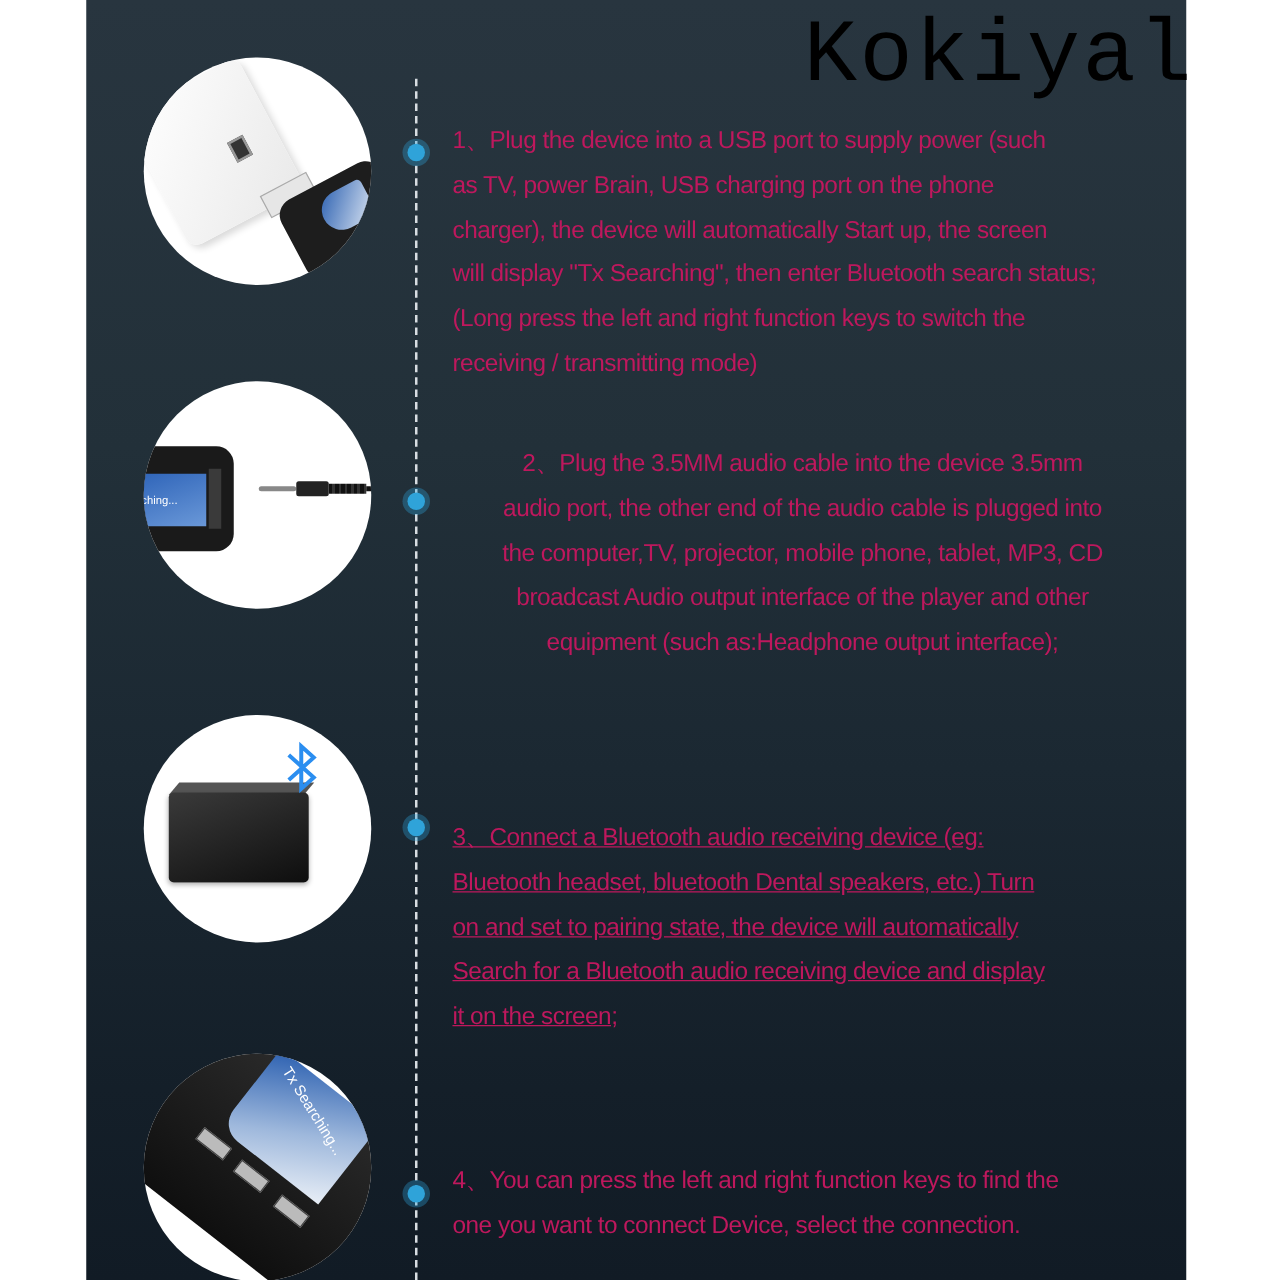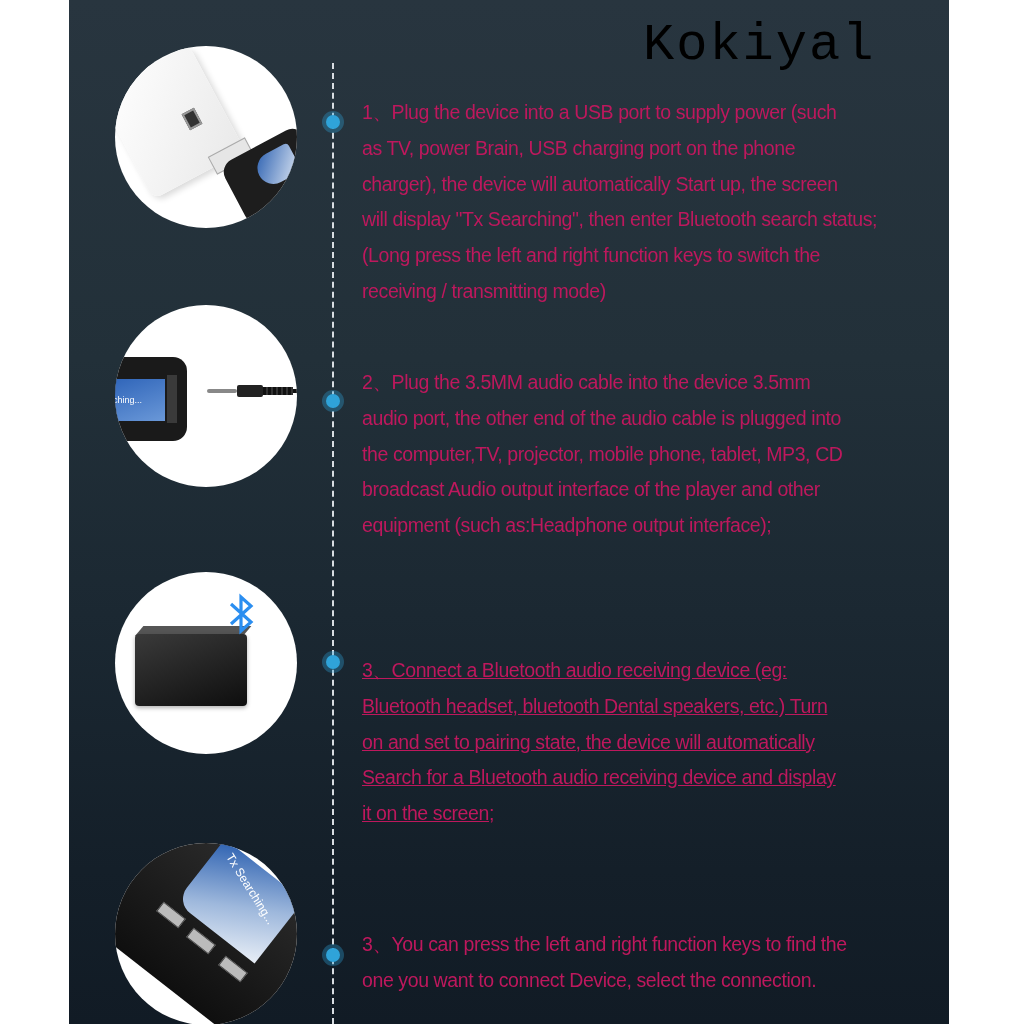--- a/index.html
+++ b/index.html
@@ -4,21 +4,21 @@
 <style>
   html, body { margin:0; padding:0; }
   body { width:1024px; height:1024px; background:#ffffff; position:relative; overflow:hidden; font-family:"Liberation Sans", sans-serif; }
   .panel { position:absolute; left:69px; top:0; width:880px; height:1024px;
     background:linear-gradient(180deg,#28353f 0%,#223039 35%,#1b2832 60%,#141f29 85%,#111b25 100%); }
   .timeline { position:absolute; left:332px; top:63px; width:0; height:961px; border-left:2px dashed #d8dde2; }
   .dot { position:absolute; left:322px; width:22px; height:22px; border-radius:50%; background:rgba(46,160,216,0.35); }
   .dot::after { content:""; position:absolute; left:4px; top:4px; width:14px; height:14px; border-radius:50%; background:#2fa3d9; }
   .step-text { position:absolute; left:362px; width:560px; color:#be185d; font-size:19.5px; line-height:35.8px; letter-spacing:-0.4px; white-space:pre-line;margin-top:43px; }
   .circle { position:absolute; left:115px; width:182px; height:182px; border-radius:50%; background:#ffffff; overflow:hidden; }
-  .watermark { position:absolute; left:643px; top:6px; font-family:"Liberation Mono", monospace; font-size:52px; color:#000; letter-spacing:2px; line-height:80px; }
+  .watermark { position:absolute; left:643px; top:6px; font-family:"Liberation Mono", monospace; font-size:71px; color:#000; letter-spacing:2px; line-height:80px; }
 
   
   .charger { position:absolute; left:4px; top:16px; width:104px; height:120px; background:linear-gradient(135deg,#ffffff,#e9e9e9); border-radius:10px; transform:rotate(-28deg); box-shadow:2px 4px 6px rgba(0,0,0,0.15); }
   .charger-port { position:absolute; left:70px; top:64px; width:10px; height:14px; background:#333; border:2px solid #999; transform:rotate(-28deg); }
   .usb-plug { position:absolute; left:95px; top:100px; width:40px; height:18px; background:#e6e6e6; border:1px solid #aaa; transform:rotate(-28deg); }
   .usb-body { position:absolute; left:115px; top:95px; width:90px; height:70px; background:#1d1d1d; border-radius:14px; transform:rotate(-28deg); }
   .usb-screen { position:absolute; left:142px; top:104px; width:40px; height:32px; background:linear-gradient(135deg,#2a5fb0,#dfe8f4); border-radius:16px 4px 4px 16px; transform:rotate(-28deg); }
 
   
   .dev2 { position:absolute; left:-10px; top:52px; width:82px; height:84px; background:#1a1a1a; border-radius:0 14px 14px 0; }
@@ -66,21 +66,21 @@
   <div class="dev2">
     <div class="dev2-screen">arching...</div>
     <div class="dev2-port"></div>
   </div>
   <div class="jack-tip"></div>
   <div class="jack-body"></div>
   <div class="jack-ridges"></div>
   <div class="jack-cable"></div>
 </div>
 <div class="dot" style="top:390px;"></div>
-<div class="step-text" style="top:322px;">2、Plug the 3.5MM audio cable into the device 3.5mm
+<div class="step-text" style="top:311px;text-align:center;">2、Plug the 3.5MM audio cable into the device 3.5mm
 audio port, the other end of the audio cable is plugged into
 the computer,TV, projector, mobile phone, tablet, MP3, CD
 broadcast Audio output interface of the player and other
 equipment (such as:Headphone output interface);</div>
 
 <div class="circle" style="top:572px;">
   <div class="speaker-top"></div>
   <div class="speaker"></div>
   <svg class="bt-icon" viewBox="0 0 30 44">
     <polyline points="4,12 24,30 14,39 14,5 24,14 4,32" fill="none" stroke="#2b8ef0" stroke-width="3.2" stroke-linejoin="miter"></polyline>
@@ -95,16 +95,16 @@
 
 <div class="circle" style="top:843px;">
   <div class="dev4"></div>
   <div class="dev4-screen"></div>
   <div class="dev4-text">Tx Searching...</div>
   <div class="dev4-btn" style="left:42px;top:66px;"></div>
   <div class="dev4-btn" style="left:72px;top:92px;"></div>
   <div class="dev4-btn" style="left:104px;top:120px;"></div>
 </div>
 <div class="dot" style="top:944px;"></div>
-<div class="step-text" style="top:884px;">3、You can press the left and right function keys to find the
+<div class="step-text" style="top:884px;">4、You can press the left and right function keys to find the
 one you want to connect Device, select the connection.</div>
 
 <div class="watermark">Kokiyal</div>
 
 </body></html>

